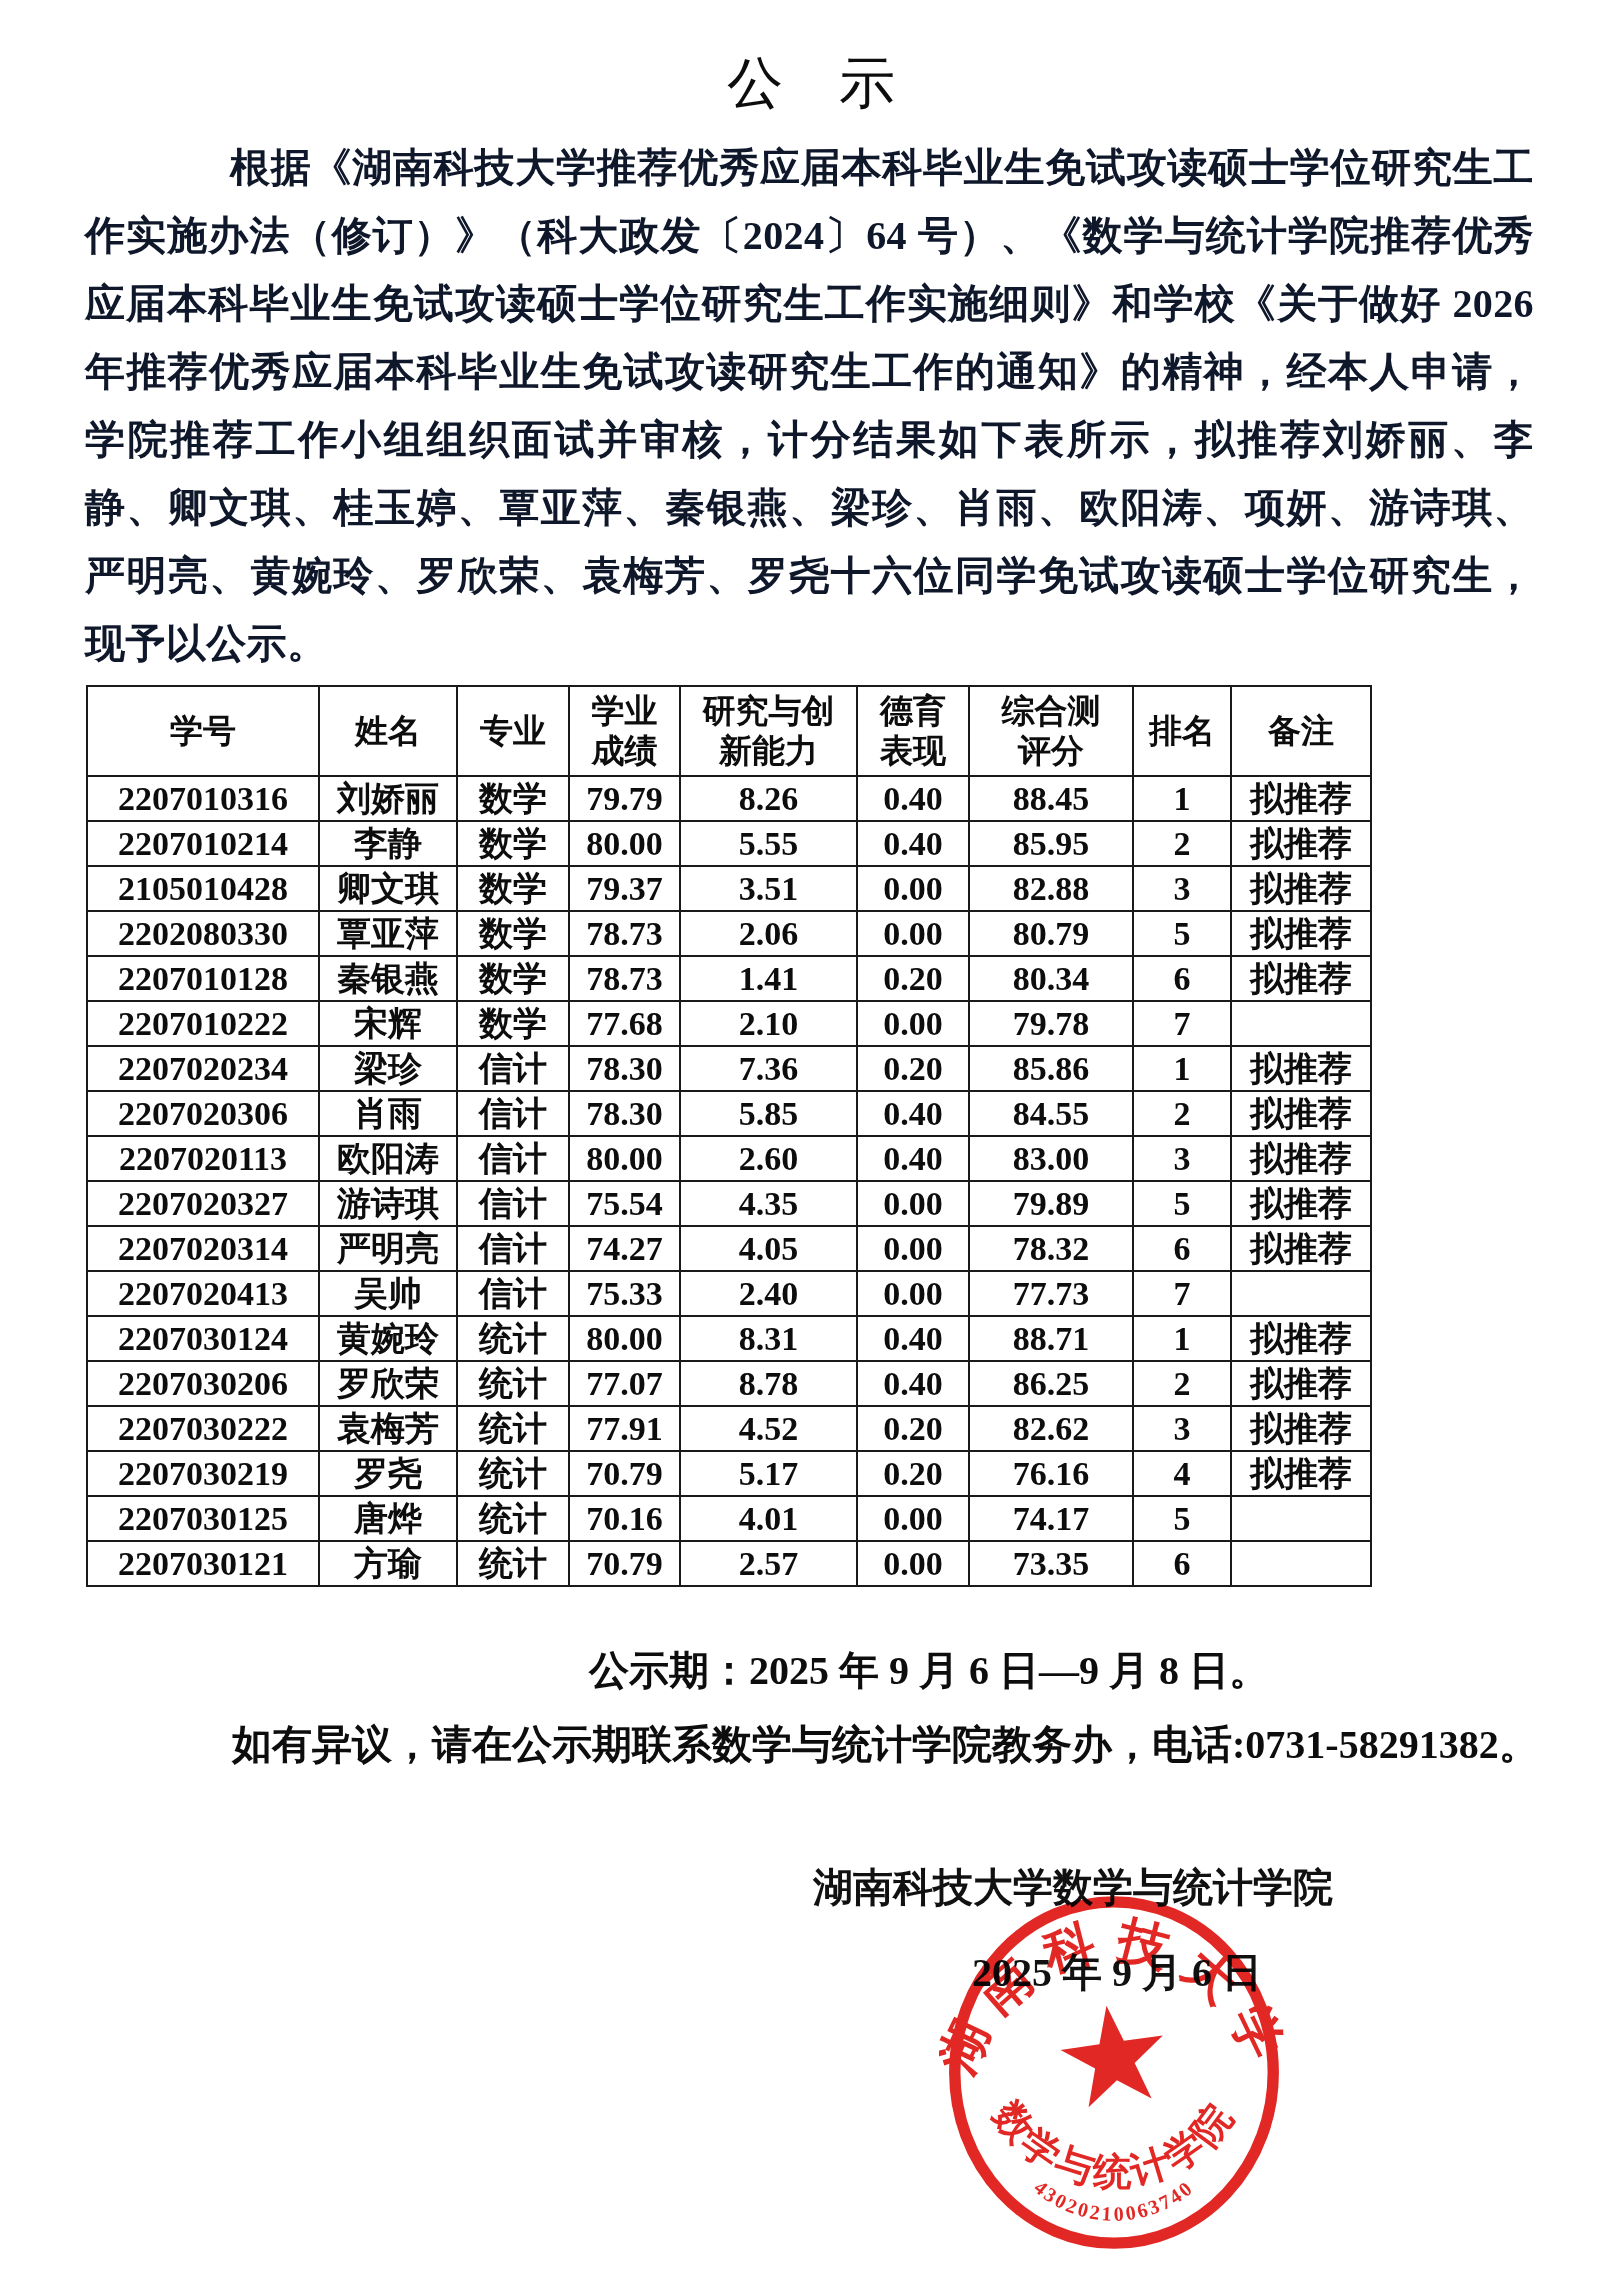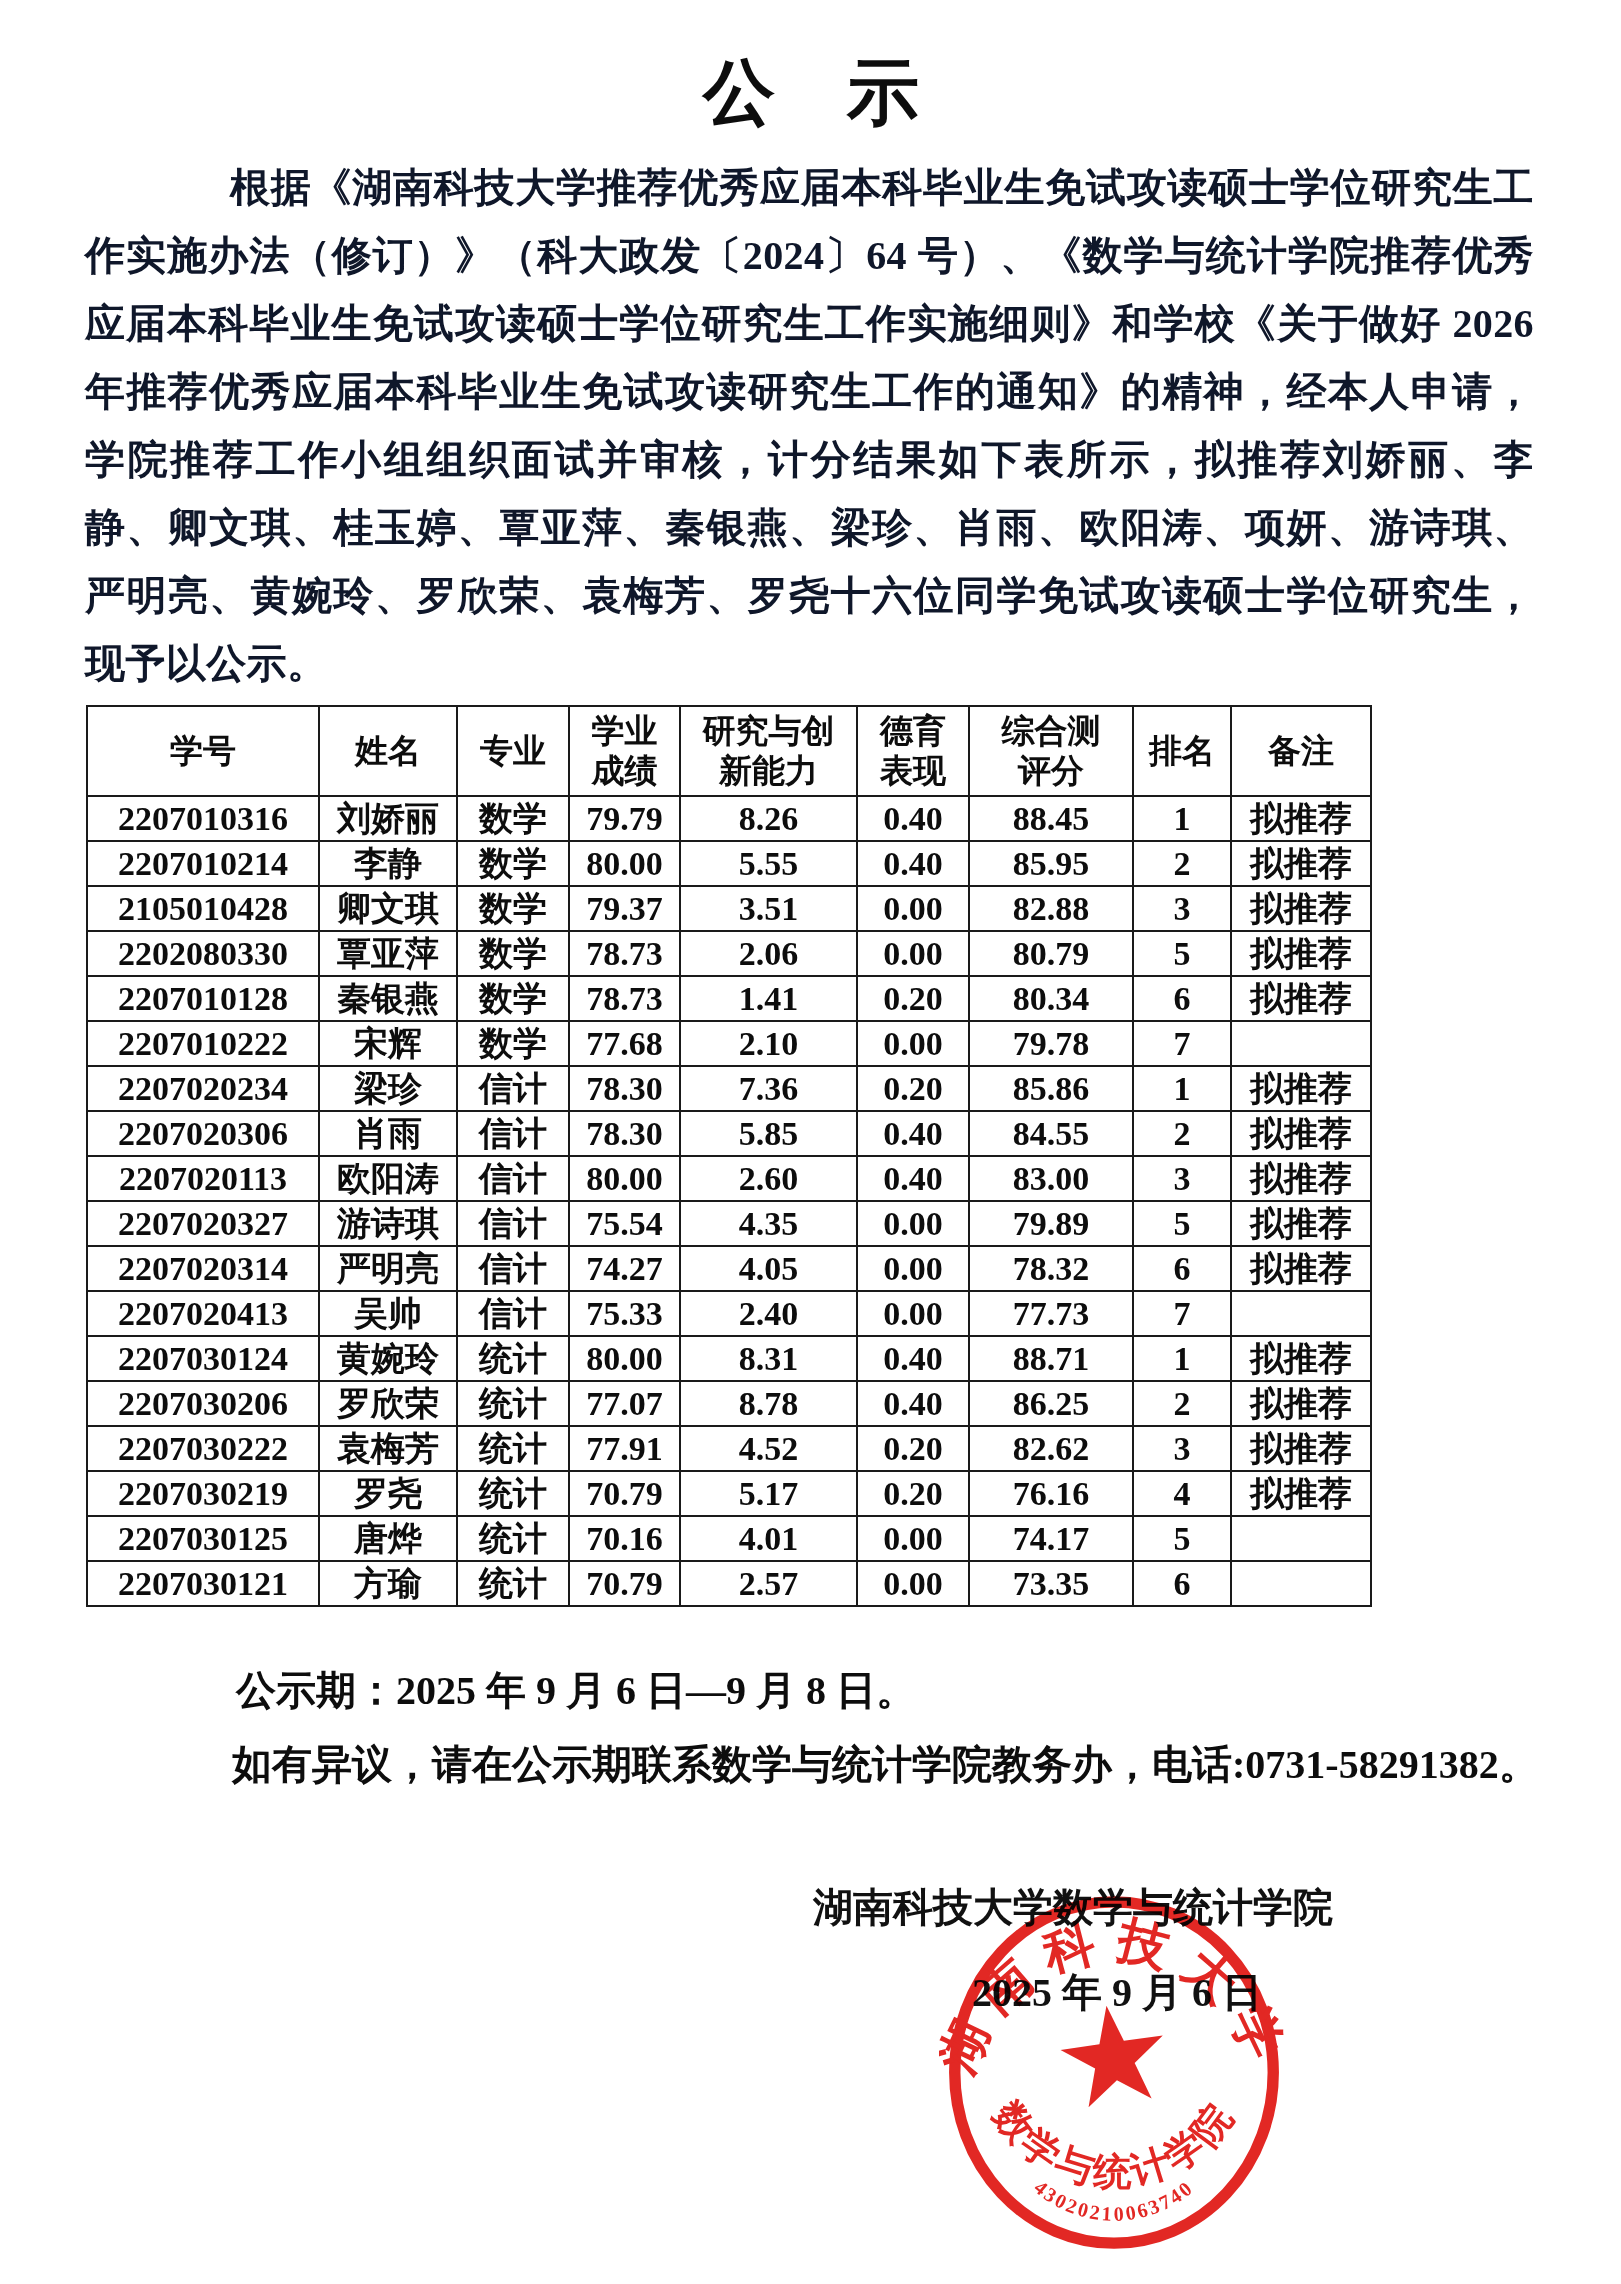--- a/index.html
+++ b/index.html
@@ -5,21 +5,21 @@
   html,body { margin:0; padding:0; background:#ffffff; }
   body {
     width:1622px; height:2284px; position:relative; overflow:hidden;
     font-family:"Liberation Serif","DejaVu Serif",serif;
     color:#111; font-weight:bold;
   }
   .page { position:relative; width:1622px; height:2284px; }
 
   .title {
     margin:48px 0 0 0; text-align:center;
-    font-size:72px; line-height:1.25; font-weight:bold; color:#0d0d0d;
+    font-size:56px; line-height:1.25; font-weight:normal; color:#0d0d0d;
   }
 
   .intro {
     margin:16px 88px 0 85px;
     font-size:40px; line-height:68px; letter-spacing:0.4px;
     text-align:justify; text-indent:145px; color:#0f172a;
   }
 
   table.score {
     border-collapse:collapse; table-layout:fixed;
@@ -27,21 +27,21 @@
   }
   .score th, .score td {
     border:2.6px solid #1a1a1a; text-align:center; vertical-align:middle;
     padding:0; font-weight:bold; overflow:hidden; color:#0d0d0d;
   }
   .score thead th { font-size:33px; line-height:40px; height:88px; }
   .score tbody td { font-size:34px; height:43px; line-height:43px; }
   .hl { display:block; }
 
   .f-line { font-size:40px; color:#0d0d0d; }
-  .f1 { margin:56px 0 0 236px; }
+  .f1 { margin:56px 0 0 236px;text-align:center; }
   .f2 { margin:19px 0 0 232px; }
   .sig { margin:88px 289px 0 0; text-align:right; font-size:40px; }
   .sigdate { margin:30px 360px 0 0; text-align:right; font-size:40px; }
 
   .stamp {
     position:absolute; left:939px; top:1844px; width:350px; height:361px;
     mix-blend-mode:multiply; opacity:.93; pointer-events:none;
   }
 </style>
 </head>

